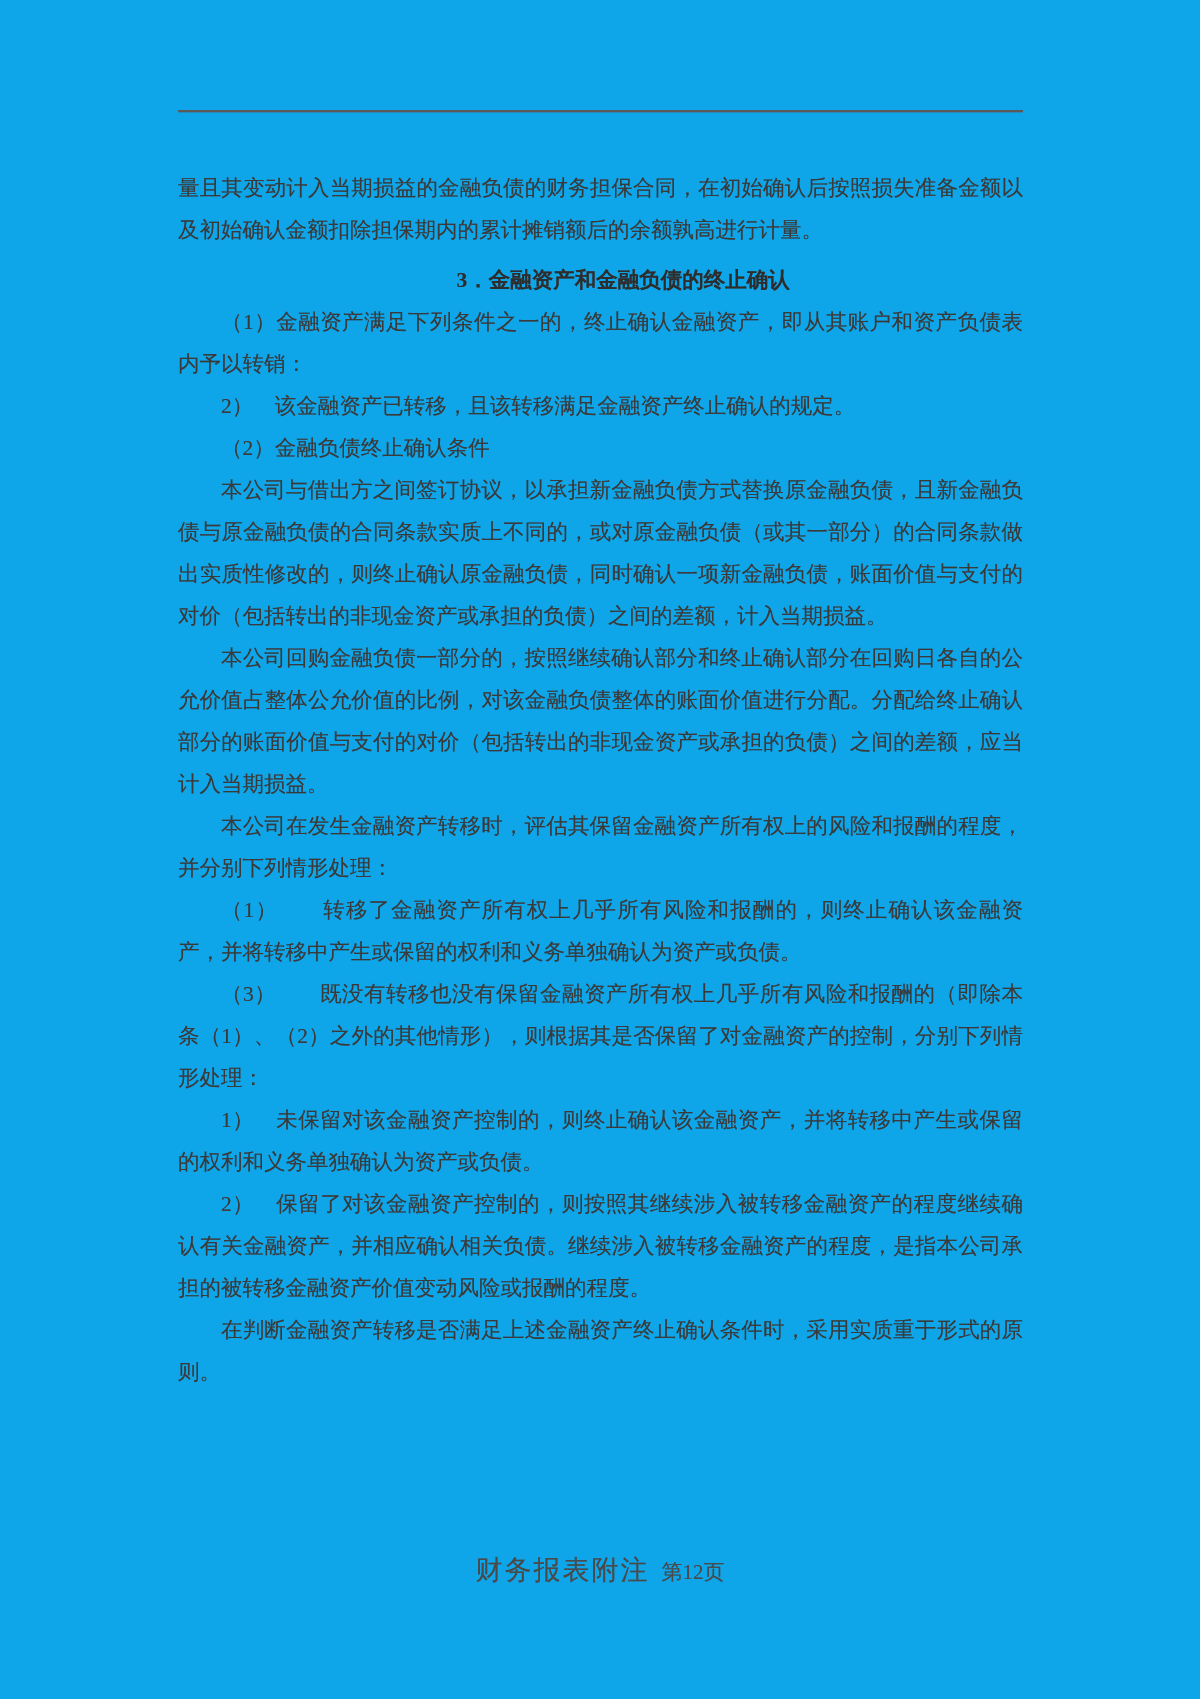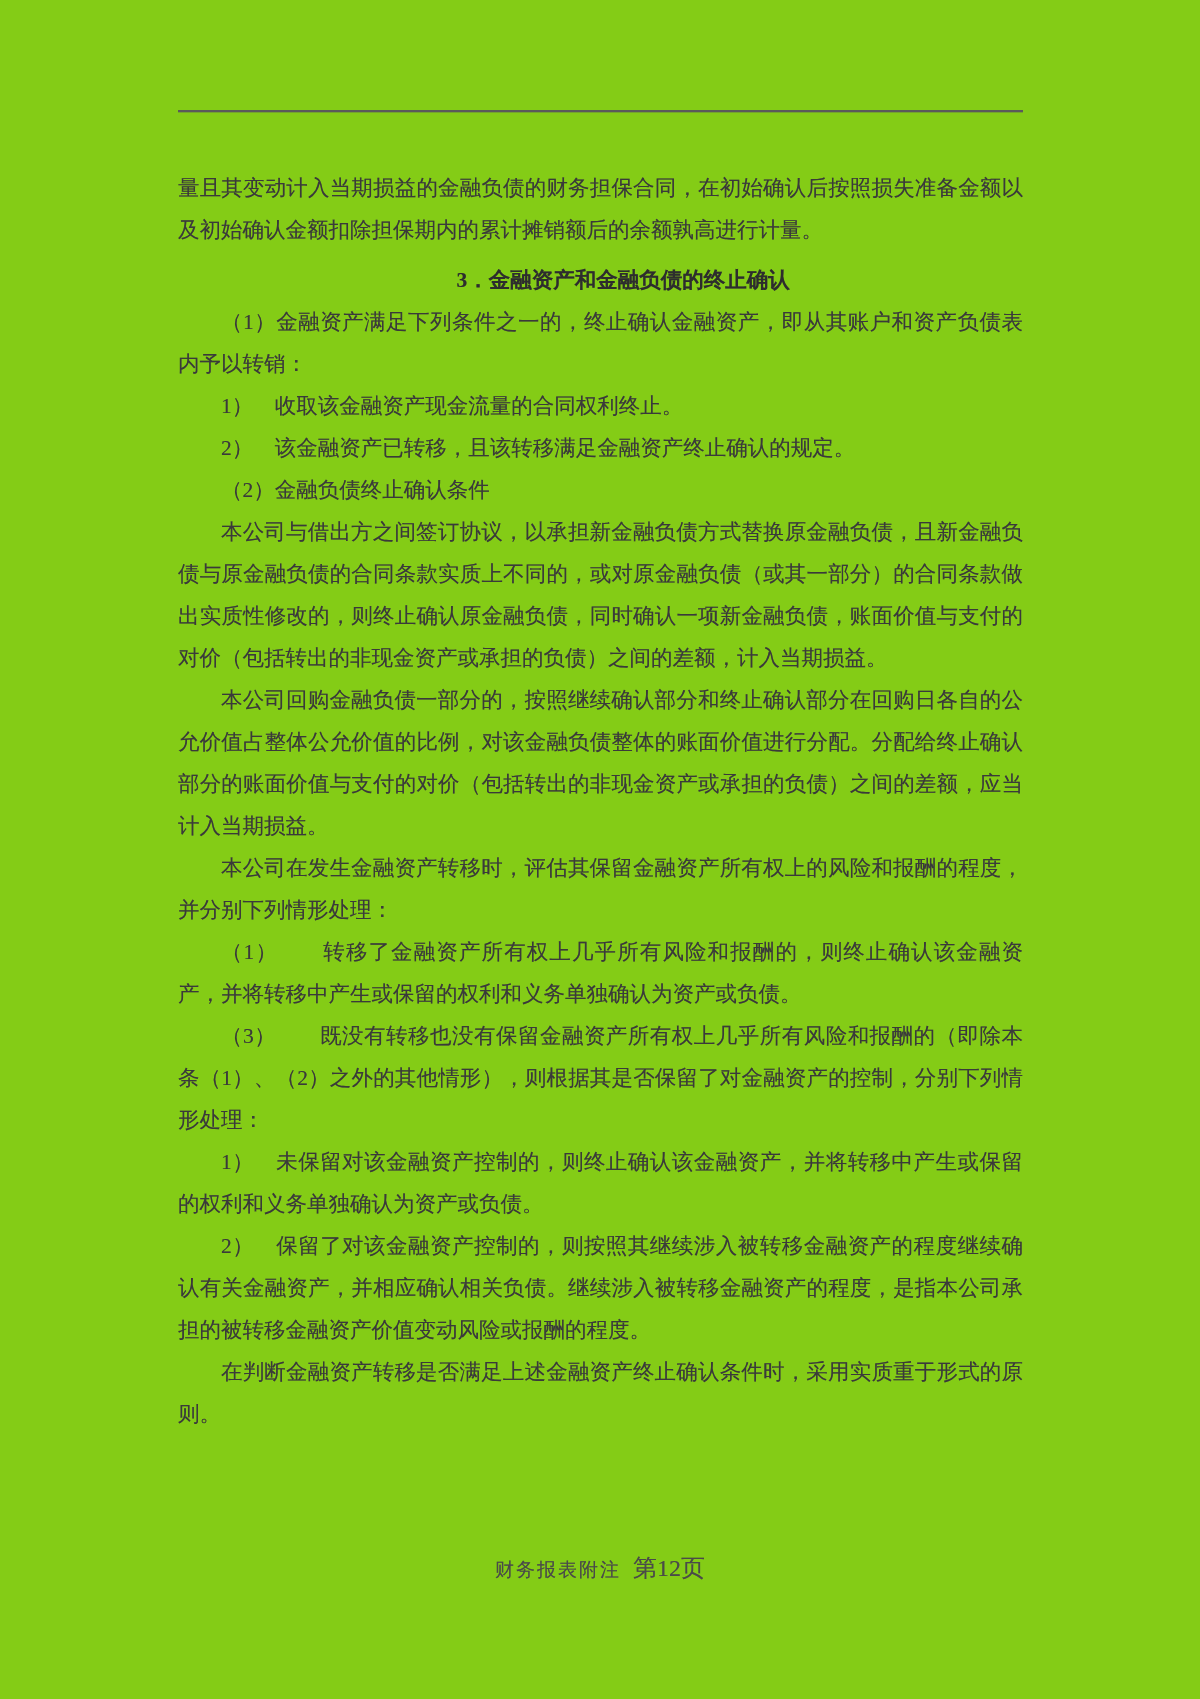--- a/index.html
+++ b/index.html
@@ -10,21 +10,21 @@
     width: 1200px;
     height: 1699px;
     background: #ffffff;
     font-family: "Liberation Serif", "DejaVu Serif", serif;
     overflow: hidden;
   }
   .page {
     position: relative;
     width: 1200px;
     height: 1699px;
-    background: #84cc16;
+    background: #0ea5e9;
   }
   .header-rule {
     position: absolute;
     left: 178px;
     top: 110px;
     width: 845px;
     height: 2px;
     background: #5a5a5a;
     box-shadow: 0 1px 0 rgba(90,90,90,0.35);
   }
@@ -57,40 +57,39 @@
   .page-footer {
     position: absolute;
     left: 0;
     top: 1552px;
     width: 1200px;
     text-align: center;
     color: #4a4a4a;
     text-shadow: 0 0 0.6px rgba(70,70,70,0.5);
   }
   .footer-title {
-    font-size: 19px;
+    font-size: 27px;
     letter-spacing: 2px;
   }
   .footer-page {
-    font-size: 24px;
+    font-size: 21px;
     margin-left: 12px;
   }
 </style>
 </head>
 <body>
 
 <div class="page">
 
   <div class="header-rule"></div>
 
   <main class="content">
     <p class="para no-indent">量且其变动计入当期损益的金融负债的财务担保合同，在初始确认后按照损失准备金额以及初始确认金额扣除担保期内的累计摊销额后的余额孰高进行计量。</p>
     <p class="heading">3．金融资产和金融负债的终止确认</p>
     <p class="para">（1）金融资产满足下列条件之一的，终止确认金融资产，即从其账户和资产负债表内予以转销：</p>
-    <p class="para">1）　收取该金融资产现金流量的合同权利终止。</p>
     <p class="para">2）　该金融资产已转移，且该转移满足金融资产终止确认的规定。</p>
     <p class="para">（2）金融负债终止确认条件</p>
     <p class="para">本公司与借出方之间签订协议，以承担新金融负债方式替换原金融负债，且新金融负债与原金融负债的合同条款实质上不同的，或对原金融负债（或其一部分）的合同条款做出实质性修改的，则终止确认原金融负债，同时确认一项新金融负债，账面价值与支付的对价（包括转出的非现金资产或承担的负债）之间的差额，计入当期损益。</p>
     <p class="para">本公司回购金融负债一部分的，按照继续确认部分和终止确认部分在回购日各自的公允价值占整体公允价值的比例，对该金融负债整体的账面价值进行分配。分配给终止确认部分的账面价值与支付的对价（包括转出的非现金资产或承担的负债）之间的差额，应当计入当期损益。</p>
     <p class="para">本公司在发生金融资产转移时，评估其保留金融资产所有权上的风险和报酬的程度，并分别下列情形处理：</p>
     <p class="para">（1）　　转移了金融资产所有权上几乎所有风险和报酬的，则终止确认该金融资产，并将转移中产生或保留的权利和义务单独确认为资产或负债。</p>
     <p class="para">（3）　　既没有转移也没有保留金融资产所有权上几乎所有风险和报酬的（即除本条（1）、（2）之外的其他情形），则根据其是否保留了对金融资产的控制，分别下列情形处理：</p>
     <p class="para">1）　未保留对该金融资产控制的，则终止确认该金融资产，并将转移中产生或保留的权利和义务单独确认为资产或负债。</p>
     <p class="para">2）　保留了对该金融资产控制的，则按照其继续涉入被转移金融资产的程度继续确认有关金融资产，并相应确认相关负债。继续涉入被转移金融资产的程度，是指本公司承担的被转移金融资产价值变动风险或报酬的程度。</p>
     <p class="para">在判断金融资产转移是否满足上述金融资产终止确认条件时，采用实质重于形式的原则。</p>

